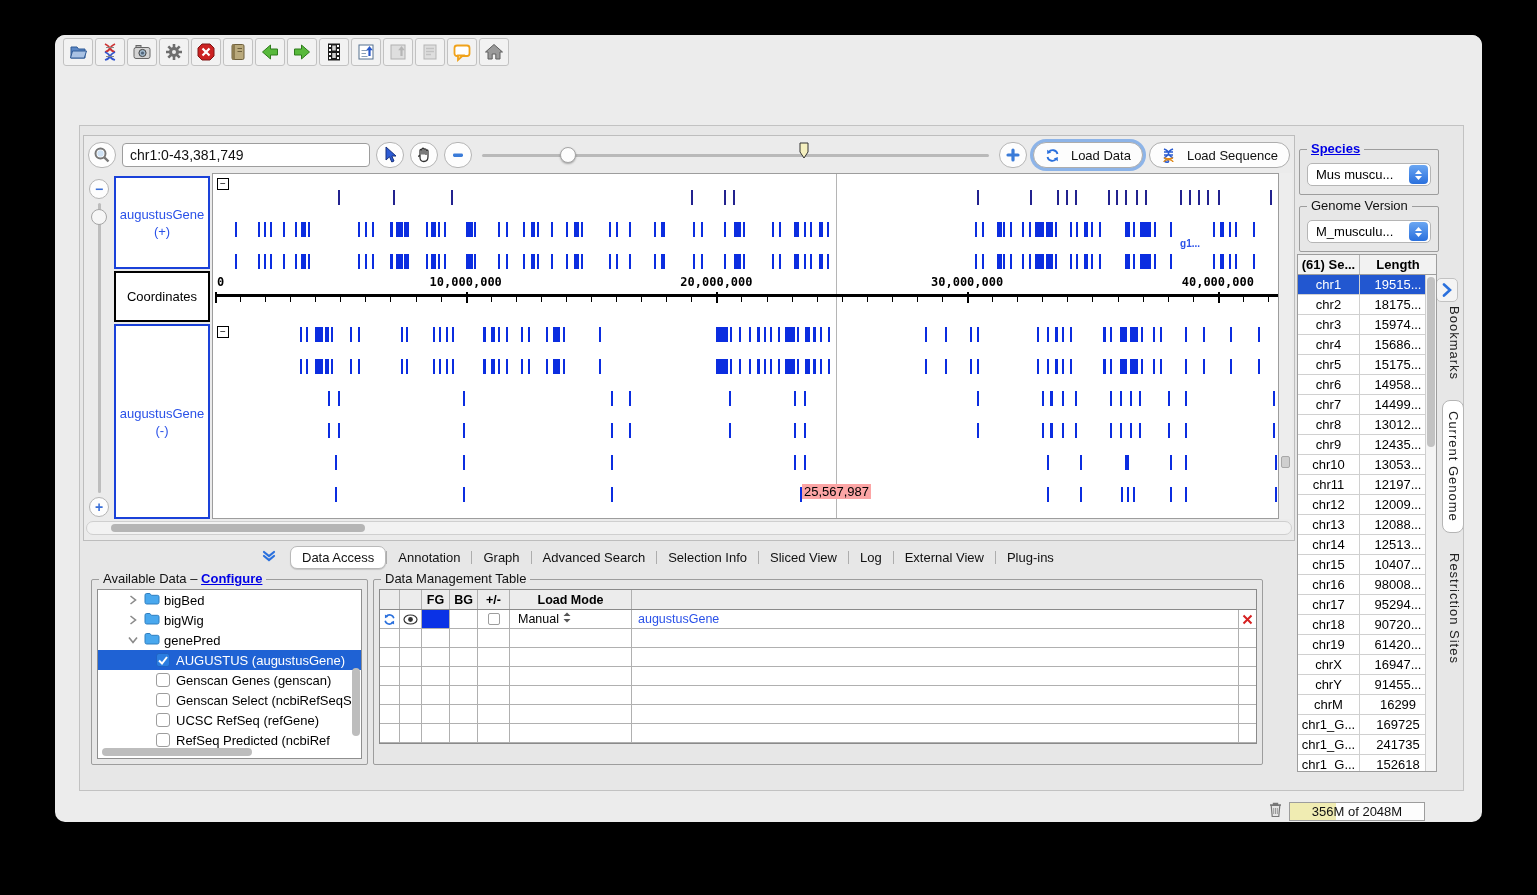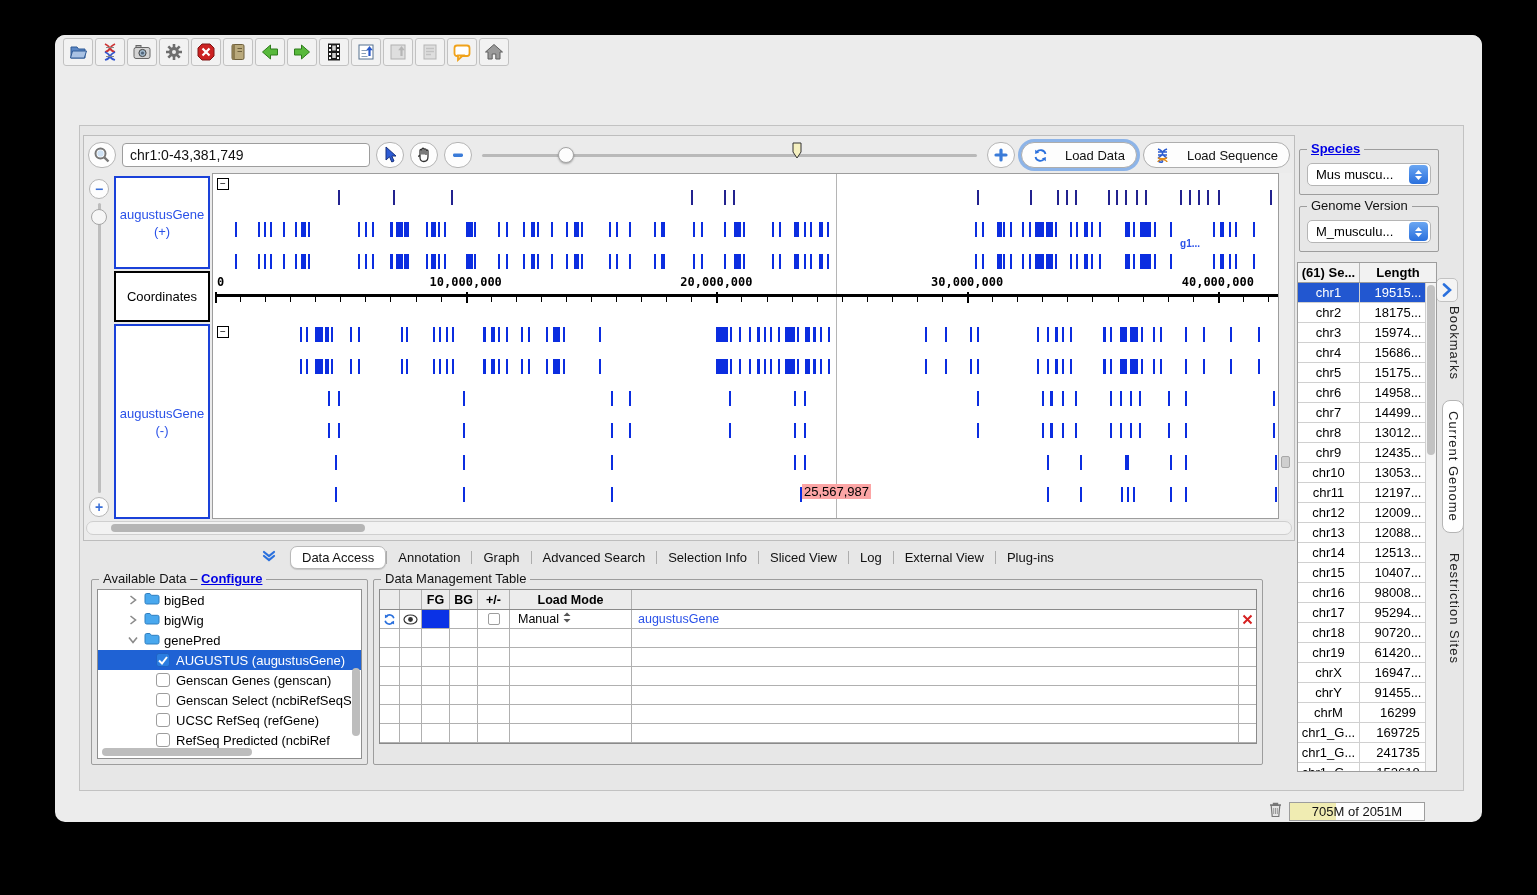--- a/index.html
+++ b/index.html
@@ -35,21 +35,21 @@
 
   
   .gpanel { position:absolute; left:3px; top:9px; width:1212px; height:406px; background:#ebebeb; border:1px solid #bdbdbd; }
   .locusbar { position:absolute; top:4px; left:4px; right:4px; height:30px; display:flex; align-items:center; gap:6px; }
   .roundbtn { height:26px; min-width:28px; border:1px solid #b5b5b5; border-radius:13px; background:#fdfdfd; display:flex; align-items:center; justify-content:center; padding:0 4px; }
   .locus-input { width:248px; height:24px; border:1px solid #9d9d9d; border-radius:4px; padding:0 7px; font-size:14px; font-family:"Liberation Sans",sans-serif; color:#111; background:#fff; }
   .hslider { position:relative; flex:1; height:26px; }
   .hslider-track { position:absolute; left:4px; right:4px; top:12px; height:3px; background:#b9b9b9; border-radius:2px; }
   .hslider-thumb { position:absolute; left:16%; top:5px; width:16px; height:16px; border-radius:50%; background:#fdfdfd; border:1px solid #a5a5a5; box-shadow:0 1px 2px rgba(0,0,0,.3); }
   .pos-marker { position:absolute; left:62%; top:0px; }
-  .pillbtn { height:26px; border:1px solid #adadad; border-radius:13px; background:#fdfdfd; display:flex; align-items:center; gap:17px; padding:0 11px; font-size:13px; color:#111; white-space:nowrap; }
+  .pillbtn { height:26px; border:1px solid #adadad; border-radius:13px; background:#fdfdfd; display:flex; align-items:center; gap:11px; padding:0 11px; font-size:13px; color:#111; white-space:nowrap; }
   .pillbtn.focusring { box-shadow:0 0 0 3px rgba(90,150,230,.65); }
 
   .view { position:absolute; top:37px; left:2px; right:2px; height:346px; display:flex; }
   .zoomcol { width:26px; position:relative; }
   .minibtn { position:absolute; left:3px; width:20px; height:20px; border:1px solid #b5b5b5; border-radius:10px; background:#fdfdfd; color:#3a6fd8; font-weight:bold; font-size:14px; line-height:17px; text-align:center; }
   .minibtn.top { top:6px; }
   .minibtn.plus { bottom:2px; }
   .vtrack { position:absolute; left:12px; top:30px; bottom:26px; width:3px; background:#bdbdbd; border-radius:2px; }
   .vthumb { position:absolute; left:5px; top:36px; width:16px; height:16px; border-radius:50%; background:#f6f6f6; border:1px solid #a5a5a5; }
   .labelcol { width:100px; position:relative; }
@@ -80,21 +80,21 @@
   .rightpanel { position:absolute; left:1217px; top:14px; width:144px; height:632px; }
   .groupbox { position:relative; border:1px solid #9d9d9d; border-radius:2px; }
   .legend { position:absolute; top:-9px; left:7px; background:#e7e7e7; padding:0 4px; font-size:13px; color:#111; white-space:nowrap; }
   .gpanel .legend, .rightpanel .legend { background:#ebebeb; }
   .link { color:#0000e6; font-weight:bold; text-decoration:underline; cursor:pointer; }
   .gb-species { position:absolute; top:9px; left:2px; right:2px; height:46px; }
   .gb-genome { position:absolute; top:66px; left:2px; right:2px; height:46px; }
   .rightpanel .groupbox .legend { background:#e7e7e7; }
   .dropdown { position:absolute; left:7px; right:7px; top:13px; height:23px; background:#fff; border:1px solid #b5b5b5; border-radius:5px; display:flex; align-items:center; font-size:13px; padding-left:8px; justify-content:space-between; }
   .stepper { width:19px; height:19px; margin-right:2px; border-radius:4px; background:linear-gradient(#6aa6f2,#2a70dd); display:flex; align-items:center; justify-content:center; }
-  .chromtable { position:absolute; top:122px; left:0px; width:140px; bottom:0; border:1px solid #9d9d9d; background:#fff; overflow:hidden; }
+  .chromtable { position:absolute; top:114px; left:0px; width:140px; bottom:0; border:1px solid #9d9d9d; background:#fff; overflow:hidden; }
   .chead { display:flex; height:20px; border-bottom:1px solid #9d9d9d; font-weight:bold; font-size:13px; background:#f2f2f2; }
   .chead div { display:flex; align-items:center; justify-content:center; }
   .cc1 { width:62px; border-right:1px solid #b5b5b5; }
   .cc2 { flex:1; }
   .crow { display:flex; height:20px; border-bottom:1px solid #d0d0d0; font-size:13px; background:#fff; }
   .crow div { display:flex; align-items:center; justify-content:center; }
   .crow .cc1 { border-right:1px solid #d0d0d0; }
   .crow.sel { background:#2257d0; color:#fff; }
   .cvscroll { position:absolute; right:0; top:20px; bottom:0; width:11px; background:#f4f4f4; border-left:1px solid #cfcfcf; }
   .cv-thumb { position:absolute; left:1px; top:2px; width:8px; height:170px; background:#c2c2c2; border-radius:4px; }
@@ -1128,17 +1128,17 @@
   <div class="membar-wrap">
     <span class="trash">
       <svg width="15" height="17" viewBox="0 0 15 17">
           <path d="M2 4h11M5.5 4V2.5h4V4" fill="none" stroke="#777" stroke-width="1.4"></path>
           <path d="M3.2 4.5l1 11h6.6l1-11z" fill="#e6e6e6" stroke="#777" stroke-width="1.2"></path>
           <path d="M5.7 7v6M7.5 7v6M9.3 7v6" stroke="#999" stroke-width="1"></path>
         </svg>
     </span>
     <div class="membar">
       <div class="memfill" id="memfill" style="width: 34.4%;"></div>
-      <span class="memtext">705M of 2051M</span>
+      <span class="memtext">356M of 2048M</span>
     </div>
   </div>
 
 </div>
 
 </body></html>

